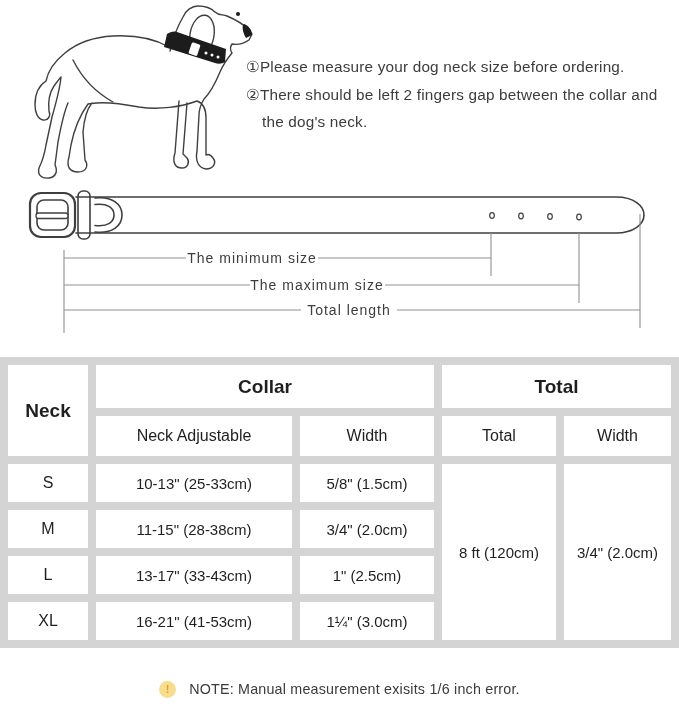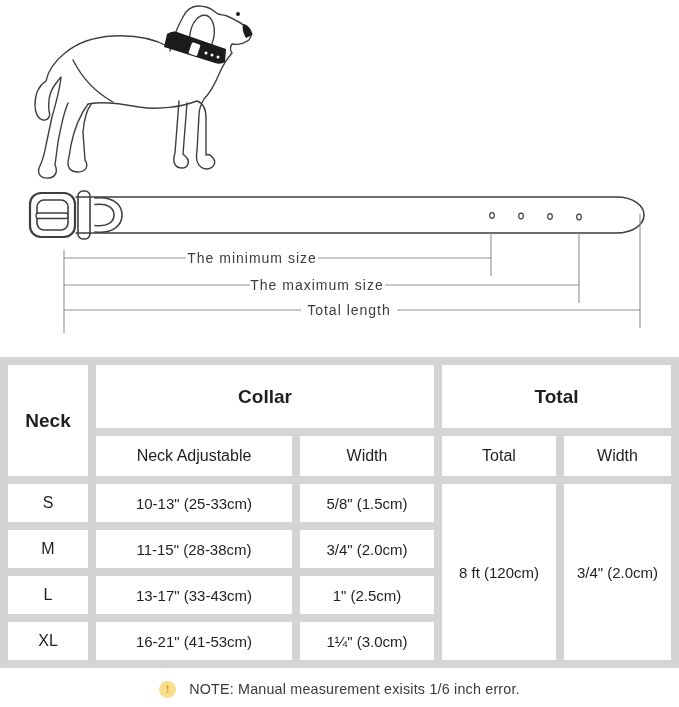--- a/index.html
+++ b/index.html
@@ -36,21 +36,21 @@
   
   table.size-chart{
     position:absolute;left:0;top:357px;width:679px;
     border-collapse:separate;border-spacing:8px;background:var(--table-bg);
     table-layout:fixed;
   }
   table.size-chart td{
     background:#fff;text-align:center;vertical-align:middle;
     font-size:15px;color:#1f1f1f;
   }
-  table.size-chart tr.h1 td{height:63px;font-size:19px;font-weight:bold;}
+  table.size-chart tr.h1 td{height:43px;font-size:19px;font-weight:bold;}
   table.size-chart tr.h2 td{height:40px;font-size:16px;}
   table.size-chart tr.body td{height:38px;}
   table.size-chart td.sizecol{font-size:19px;font-weight:bold;}
   table.size-chart tr.body td.sizecell{font-size:16px;}
   
   .footnote{
     position:absolute;left:0;top:678px;width:679px;height:22px;
     display:flex;align-items:center;justify-content:center;gap:13px;
   }
   .note-icon{
@@ -97,20 +97,24 @@
 
     <path class="solid" d="M 244,22 C 249,24 252,28 252,33 L 246,36 C 243,31 242,26 243,23 Z"></path>
 
     <path class="solid" d="M 167,32 C 170,30 174,29 177,30 L 226,47 L 225,60 C 222,62 218,62 215,61 L 164,45 Z"></path>
     <rect class="white" x="190" y="41" width="9" height="12" rx="1.5" transform="rotate(19 194 47)"></rect>
     <circle class="white" cx="206" cy="51" r="1.5"></circle>
     <circle class="white" cx="212" cy="53" r="1.5"></circle>
     <circle class="white" cx="218" cy="55" r="1.5"></circle>
   </svg>
 
+  <div class="notes">
+    <p class="n1">①Please measure your dog neck size before ordering.</p>
+    <p class="n2">②There should be left 2 fingers gap between the collar and the dog's neck.</p>
+  </div>
 
   <svg class="belt-svg" viewBox="0 185 679 148" aria-hidden="true">
 
     <path class="ln" d="M 76,197 H 616 C 634,197 644,206 644,215 C 644,224 634,233 616,233 H 76"></path>
 
     <rect class="ln thick" x="30" y="193" width="45" height="44" rx="11"></rect>
     <rect class="ln" x="37" y="200" width="31" height="30" rx="7"></rect>
     <rect class="pr" x="36" y="213" width="32" height="5.5" rx="2.5"></rect>
 
     <rect class="ln" x="78" y="191" width="12" height="48" rx="5"></rect>

